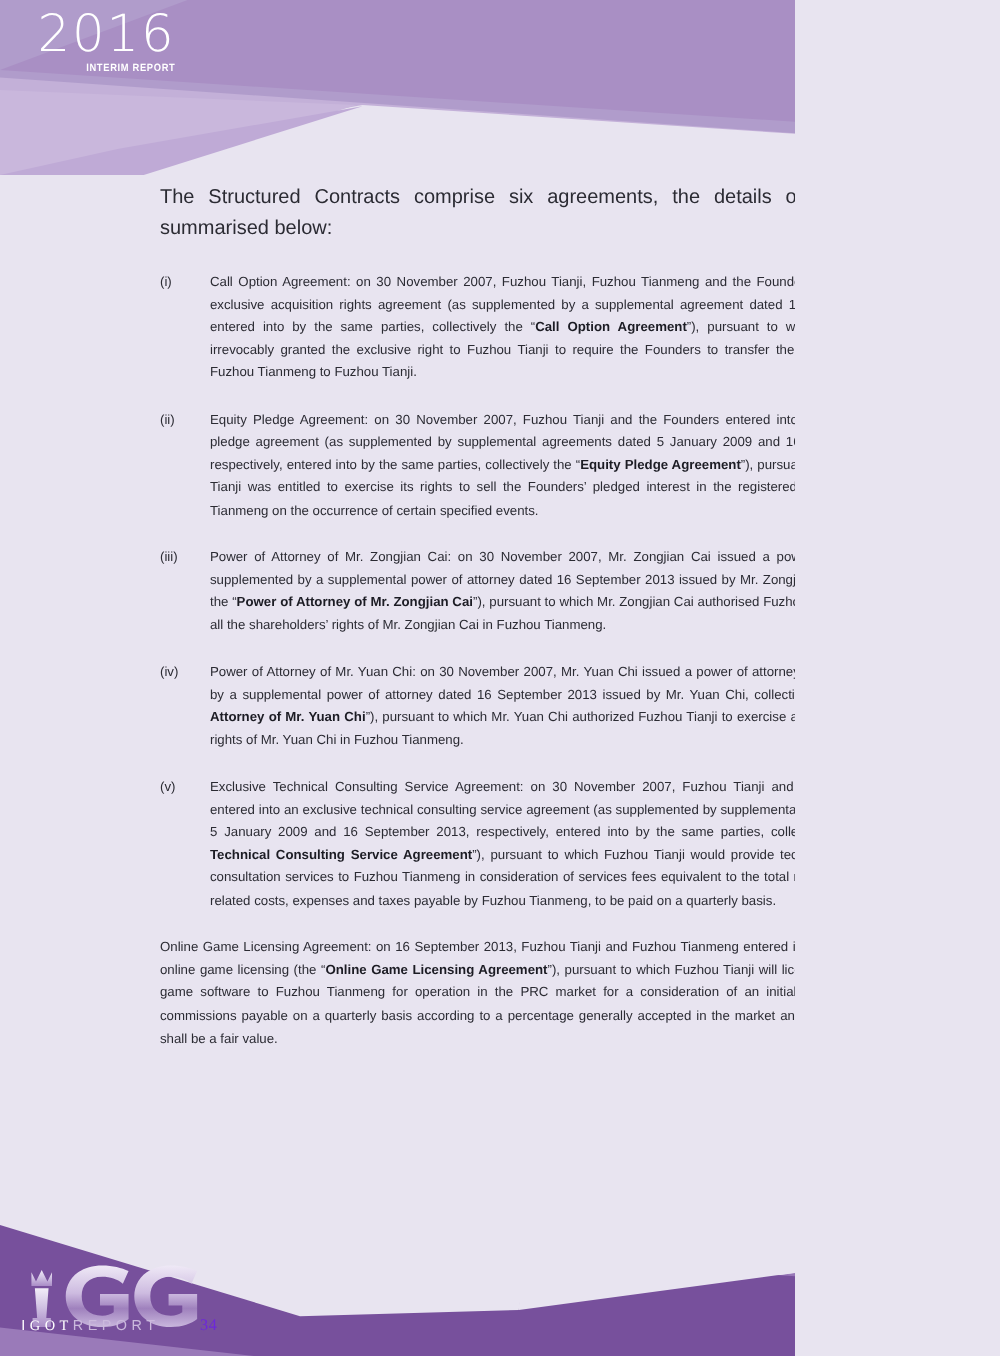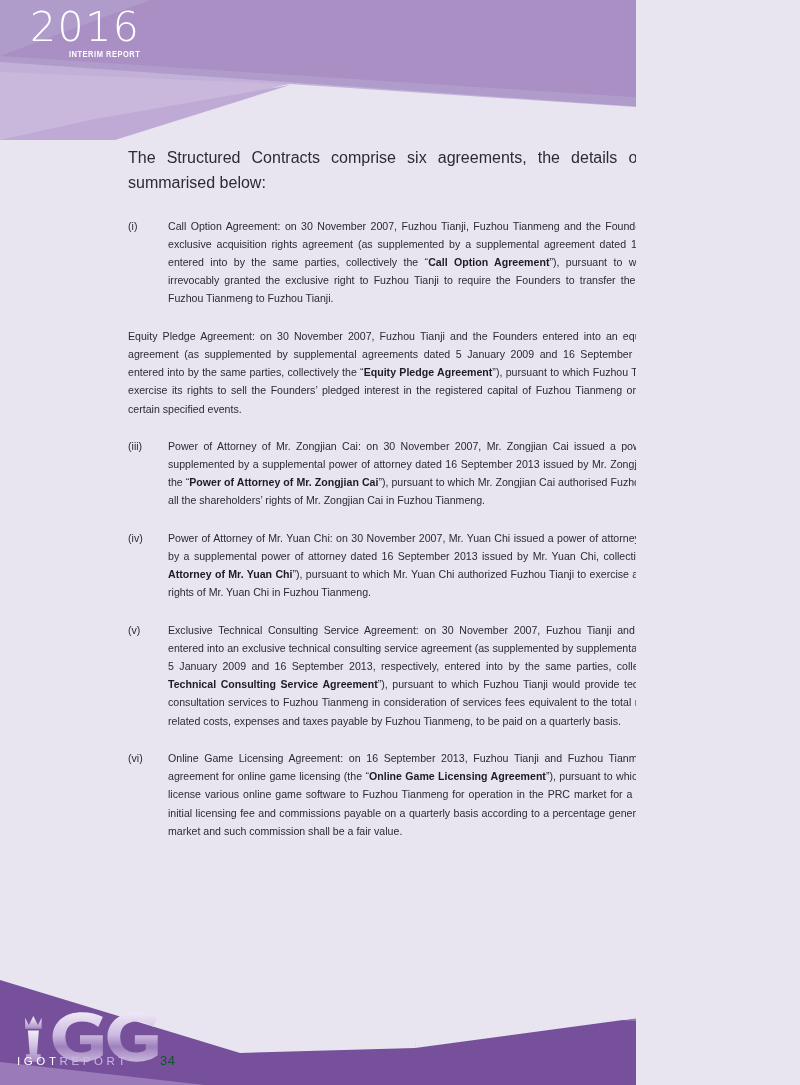--- a/index.html
+++ b/index.html
@@ -133,32 +133,33 @@
     display: flex;
     align-items: baseline;
     font-family: "Liberation Sans", sans-serif;
     font-size: 11.5px;
     letter-spacing: 3.6px;
     color: #ffffff;
     white-space: nowrap;
   }
   .igg-tagline .got {
     color: #ffffff;
+    font-family: Liberation Serif, serif;
   }
   .igg-tagline .games {
     color: #cbb9dd;
   }
   .page-number {
     position: absolute;
     left: 160px;
     bottom: 17px;
-    font-family: Liberation Sans, sans-serif;
+    font-family: Liberation Serif, serif;
     font-size: 13px;
     letter-spacing: 0.5px;
-    color: #14532d;
+    color: #6d28d9;
   }
 </style>
 </head>
 <body>
 
 <div class="page">
 
   <div class="header-band">
     <svg width="800" height="140" viewBox="0 0 800 140" xmlns="http://www.w3.org/2000/svg">
 
@@ -184,36 +185,36 @@
   <div class="content">
 
     <p class="intro">The Structured Contracts comprise six agreements, the details of which are summarised below:</p>
 
     <div id="clause-list">
         <div class="clause">
           <div class="clause-marker">(i)</div>
           <div class="clause-body">Call Option Agreement: on 30 November 2007, Fuzhou Tianji, Fuzhou Tianmeng and the Founders entered into an exclusive acquisition rights agreement (as supplemented by a supplemental agreement dated 16 September 2013 entered into by the same parties, collectively the “<b>Call Option Agreement</b>”), pursuant to which the Founders irrevocably granted the exclusive right to Fuzhou Tianji to require the Founders to transfer their equity interest in Fuzhou Tianmeng to Fuzhou Tianji.</div>
         </div>
         <div class="clause">
+          <div class="clause-marker">(ii)</div>
           <div class="clause-body">Equity Pledge Agreement: on 30 November 2007, Fuzhou Tianji and the Founders entered into an equity interest pledge agreement (as supplemented by supplemental agreements dated 5 January 2009 and 16 September 2013, respectively, entered into by the same parties, collectively the “<b>Equity Pledge Agreement</b>”), pursuant to which Fuzhou Tianji was entitled to exercise its rights to sell the Founders’ pledged interest in the registered capital of Fuzhou Tianmeng on the occurrence of certain specified events.</div>
         </div>
         <div class="clause">
           <div class="clause-marker">(iii)</div>
           <div class="clause-body">Power of Attorney of Mr. Zongjian Cai: on 30 November 2007, Mr. Zongjian Cai issued a power of attorney (as supplemented by a supplemental power of attorney dated 16 September 2013 issued by Mr. Zongjian Cai, collectively the “<b>Power of Attorney of Mr. Zongjian Cai</b>”), pursuant to which Mr. Zongjian Cai authorised Fuzhou Tianji to exercise all the shareholders’ rights of Mr. Zongjian Cai in Fuzhou Tianmeng.</div>
         </div>
         <div class="clause">
           <div class="clause-marker">(iv)</div>
           <div class="clause-body">Power of Attorney of Mr. Yuan Chi: on 30 November 2007, Mr. Yuan Chi issued a power of attorney (as supplemented by a supplemental power of attorney dated 16 September 2013 issued by Mr. Yuan Chi, collectively the “<b>Power of Attorney of Mr. Yuan Chi</b>”), pursuant to which Mr. Yuan Chi authorized Fuzhou Tianji to exercise all the shareholders’ rights of Mr. Yuan Chi in Fuzhou Tianmeng.</div>
         </div>
         <div class="clause">
           <div class="clause-marker">(v)</div>
           <div class="clause-body">Exclusive Technical Consulting Service Agreement: on 30 November 2007, Fuzhou Tianji and Fuzhou Tianmeng entered into an exclusive technical consulting service agreement (as supplemented by supplemental agreements dated 5 January 2009 and 16 September 2013, respectively, entered into by the same parties, collectively, “<b>Exclusive Technical Consulting Service Agreement</b>”), pursuant to which Fuzhou Tianji would provide technical support and consultation services to Fuzhou Tianmeng in consideration of services fees equivalent to the total revenue less all the related costs, expenses and taxes payable by Fuzhou Tianmeng, to be paid on a quarterly basis.</div>
         </div>
         <div class="clause">
-          <div class="clause-marker">(vi)</div>
           <div class="clause-body">Online Game Licensing Agreement: on 16 September 2013, Fuzhou Tianji and Fuzhou Tianmeng entered in an agreement for online game licensing (the “<b>Online Game Licensing Agreement</b>”), pursuant to which Fuzhou Tianji will license various online game software to Fuzhou Tianmeng for operation in the PRC market for a consideration of an initial licensing fee and commissions payable on a quarterly basis according to a percentage generally accepted in the market and such commission shall be a fair value.</div>
         </div>
       </div>
 
   </div>
 
   <div class="footer-band">
     <svg width="800" height="135" viewBox="0 0 800 135" xmlns="http://www.w3.org/2000/svg">
       <rect x="0" y="0" width="800" height="135" fill="#e8e4f0"></rect>
 

